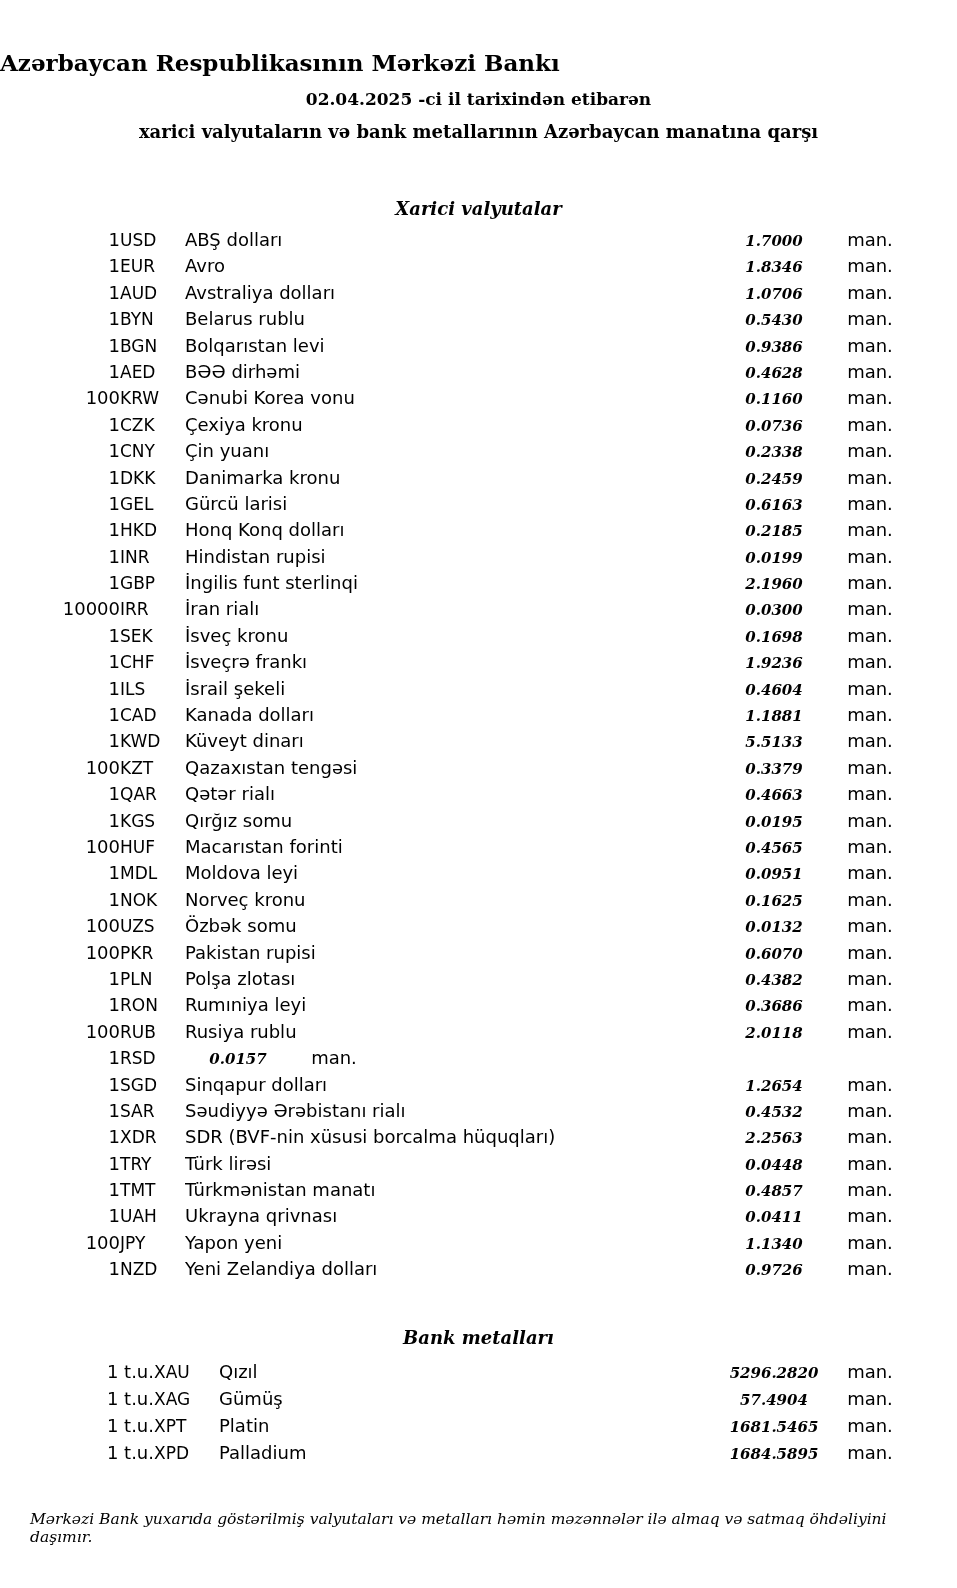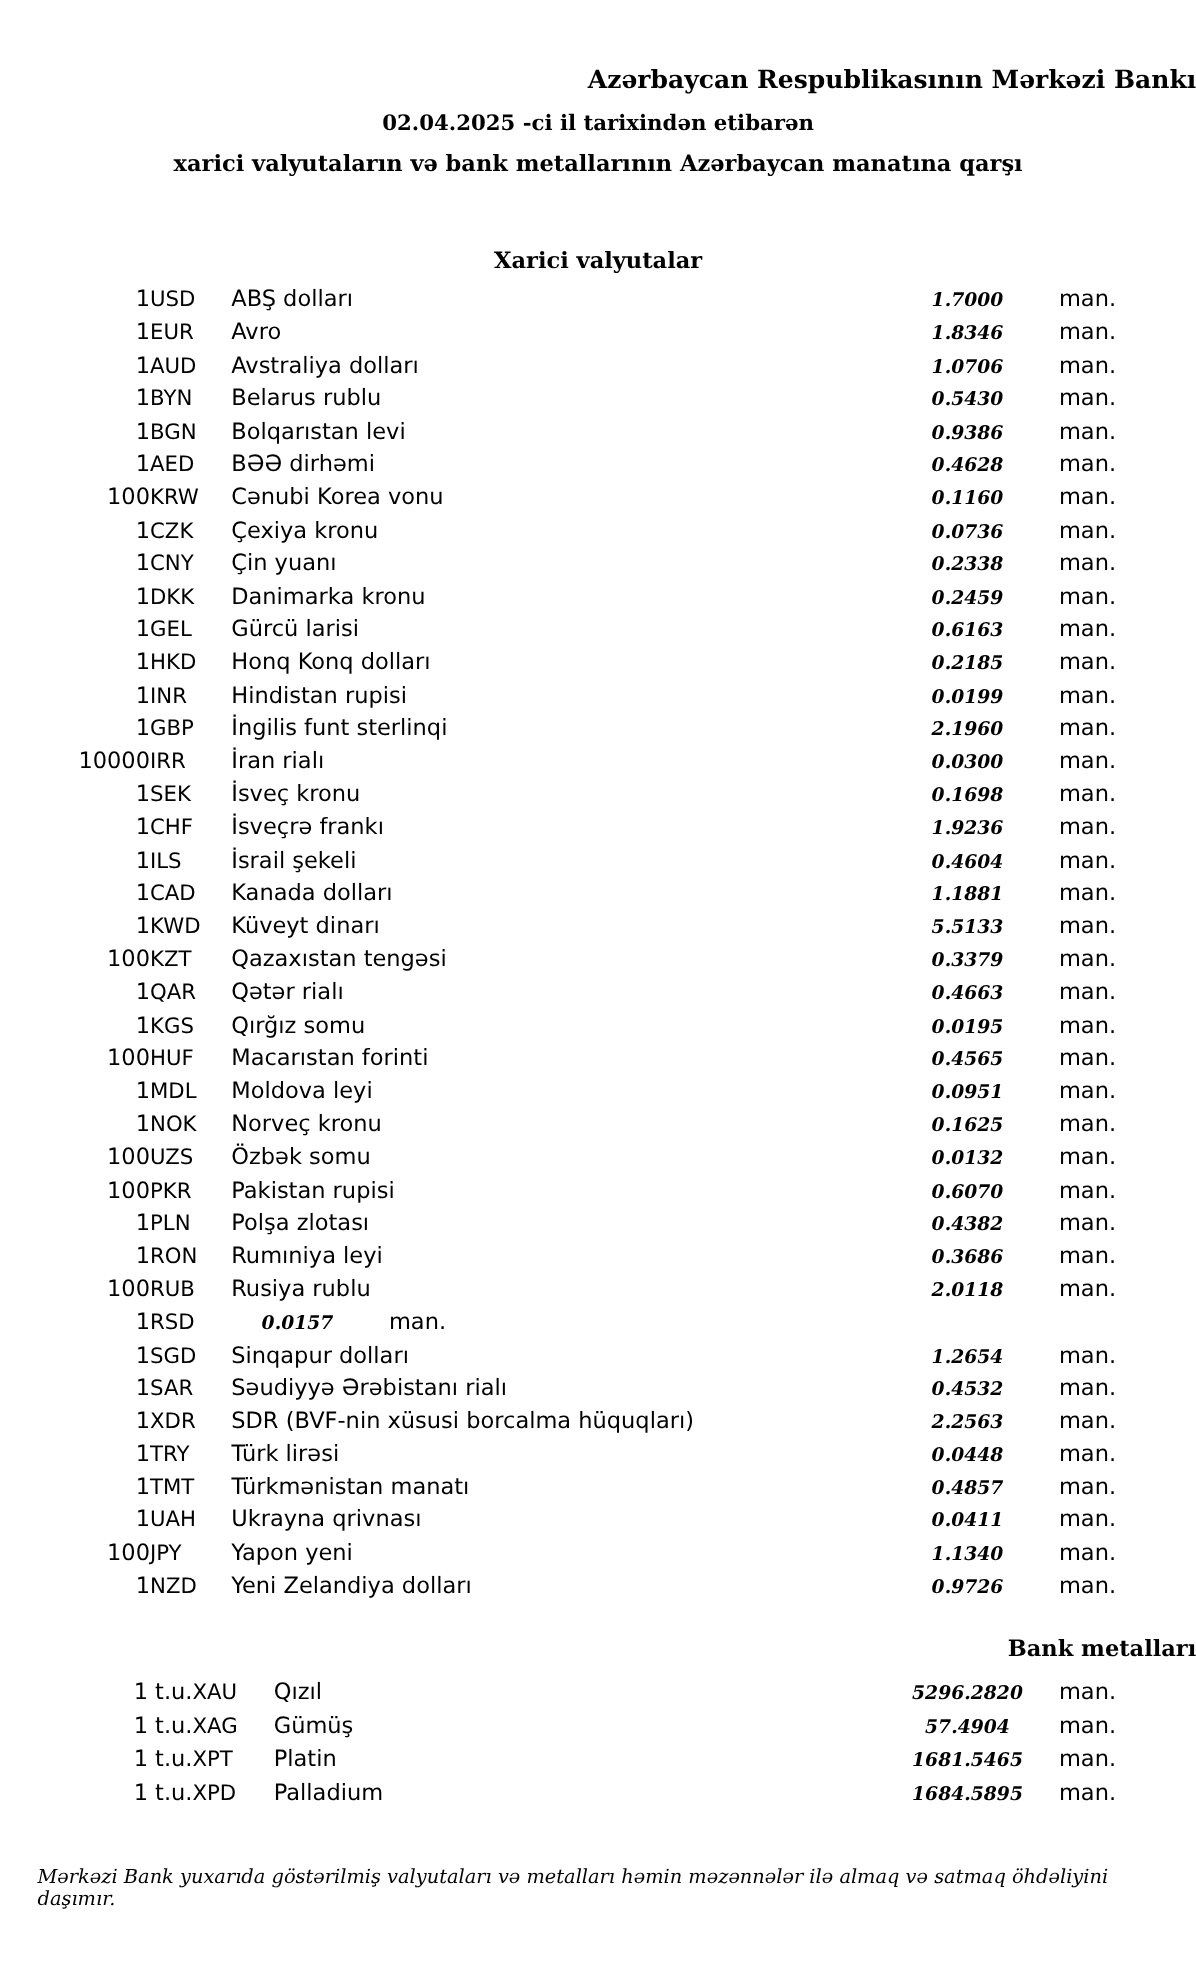--- a/index.html
+++ b/index.html
@@ -12,24 +12,24 @@
   .page {
     width: 957px;
     height: 1588px;
     margin: 0 auto;
     background: #ffffff;
     box-sizing: border-box;
     padding-top: 50px;
     overflow: hidden;
   }
   .doc-title {
-    text-align: right;
+    text-align: left;
     font-family: "DejaVu Serif", "Liberation Serif", serif;
     font-weight: bold;
-    font-size: 20px;
+    font-size: 23px;
     line-height: 26px;
   }
   .doc-date {
     text-align: center;
     font-family: "DejaVu Serif", "Liberation Serif", serif;
     font-weight: bold;
     font-size: 17px;
     margin-top: 13px;
   }
   .doc-subtitle {
@@ -37,23 +37,24 @@
     font-family: "DejaVu Serif", "Liberation Serif", serif;
     font-weight: bold;
     font-size: 18px;
     margin-top: 12px;
   }
   .section-title {
     text-align: center;
     font-family: "DejaVu Serif", "Liberation Serif", serif;
     font-weight: bold;
     font-size: 18px;
+    font-style: italic;
   }
   .section-title.currencies { margin-top: 56px; margin-bottom: 8px; }
-  .section-title.metals { margin-top: 26px; margin-bottom: 10px; text-align: right; }
+  .section-title.metals { margin-top: 44px; margin-bottom: 10px; }
   .rate-table { width: 100%; }
   .row {
     display: flex;
     align-items: baseline;
     height: 26.4px;
     font-size: 18px;
     line-height: 26.4px;
   }
   .metals .row { height: 27px; line-height: 27px; margin-left: 34px; }
   .qty {

